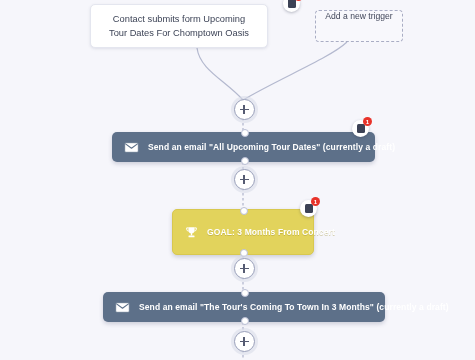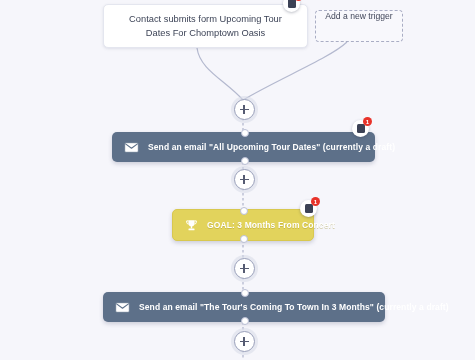--- a/index.html
+++ b/index.html
@@ -191,21 +191,21 @@
 
     <path d="M243,240 L243,258" stroke="#b4b9cf" stroke-width="1.3" stroke-dasharray="2.6 2.4" fill="none"></path>
 
     <path d="M243,277 L243,292" stroke="#b4b9cf" stroke-width="1.3" stroke-dasharray="2.6 2.4" fill="none"></path>
 
     <path d="M243,322 L243,331" stroke="#b4b9cf" stroke-width="1.3" stroke-dasharray="2.6 2.4" fill="none"></path>
 
     <path d="M243,350 L243,360" stroke="#b4b9cf" stroke-width="1.3" stroke-dasharray="2.6 2.4" fill="none"></path>
   </svg>
 
-  <div class="trigger-card" style="left:103px; top:4px; width:205px; height:44px;">
+  <div class="trigger-card" style="left:90px; top:4px; width:178px; height:44px;">
     <span class="tc-text">Contact submits form Upcoming Tour Dates For Chomptown Oasis</span>
   </div>
 
   <div class="warn-badge" style="left:283px; top:-5px;">
     <span class="glyph"></span>
     <span class="count">1</span>
   </div>
 
   <div class="add-trigger-card" style="left:315px; top:10px; width:88px; height:32px;">
     <span>Add a new trigger</span>
@@ -231,21 +231,21 @@
   <div class="warn-badge" style="left:352px; top:120px;">
     <span class="glyph"></span>
     <span class="count">1</span>
   </div>
 
   <div class="plus-btn" style="left:233.5px; top:169px;">
     <span class="bar-h"></span>
     <span class="bar-v"></span>
   </div>
 
-  <div class="node goal" style="left:172px; top:209px; width:142px; height:32px;">
+  <div class="node goal" style="left:172px; top:209px; width:142px; height:46px;">
     <span class="nub top"></span>
     <span class="node-icon">
       <svg width="13" height="13" viewBox="0 0 13 13" xmlns="http://www.w3.org/2000/svg">
         <path d="M3.4,1.2 h6.2 v3.0 a3.1,3.1 0 0 1 -6.2,0 z" fill="#ffffff"></path>
         <path d="M3.4,1.9 h-1.7 v1.2 a2.0,2.0 0 0 0 1.9,2.0" fill="none" stroke="#ffffff" stroke-width="1.0"></path>
         <path d="M9.6,1.9 h1.7 v1.2 a2.0,2.0 0 0 1 -1.9,2.0" fill="none" stroke="#ffffff" stroke-width="1.0"></path>
         <rect x="5.8" y="7.0" width="1.4" height="2.4" fill="#ffffff"></rect>
         <rect x="3.5" y="9.4" width="6.0" height="1.8" rx="0.5" fill="#ffffff"></rect>
       </svg>
     </span>

